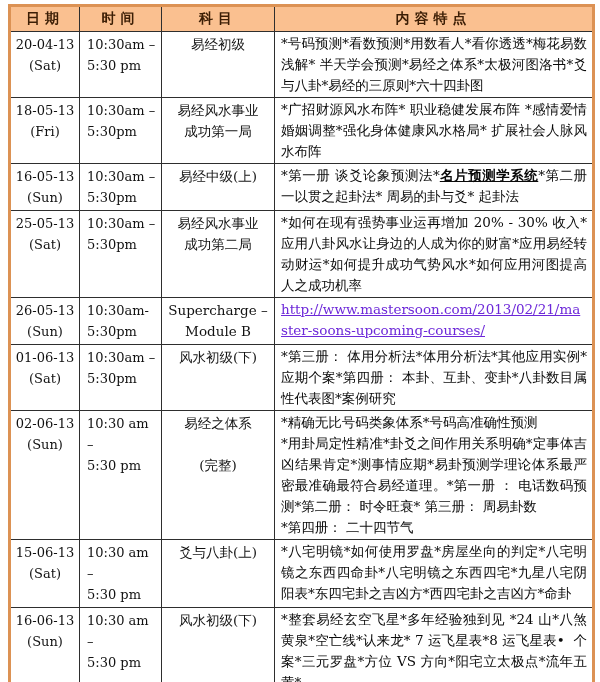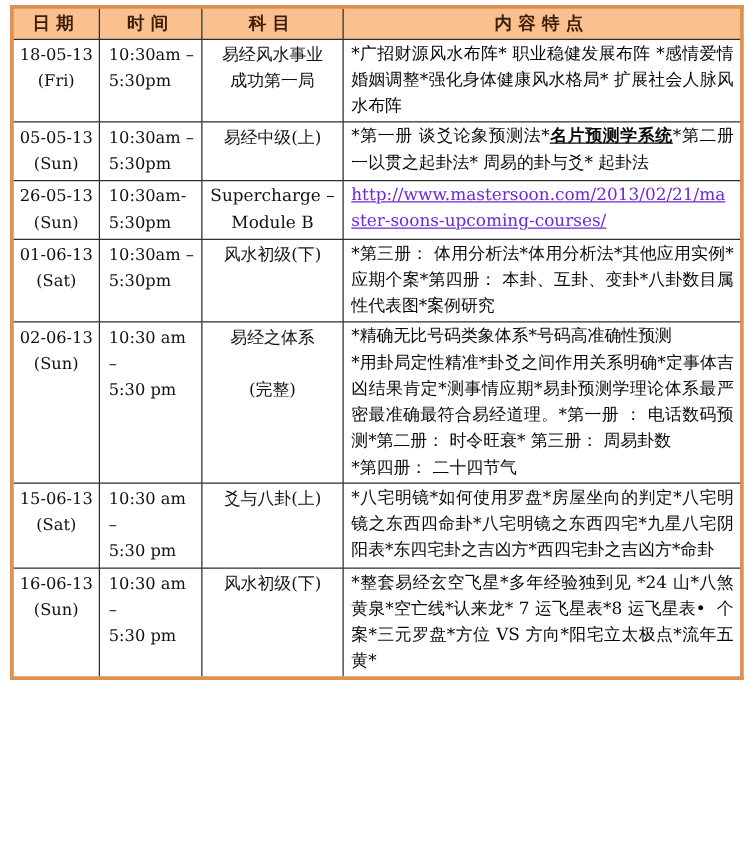--- a/index.html
+++ b/index.html
@@ -93,35 +93,52 @@
     <thead>
       <tr>
         <th>日期</th>
         <th>时间</th>
         <th>科目</th>
         <th>内容特点</th>
       </tr>
     </thead>
     <tbody>
         <tr>
+          <td class="c-date">20-04-13
+(Sat)</td>
+          <td class="c-time">10:30am –
+5:30 pm</td>
+          <td class="c-subject">易经初级</td>
+          <td class="c-content"><span>*号码预测*看数预测*用数看人*看你透透*梅花易数浅解* 半天学会预测*易经之体系*太极河图洛书*爻与八卦*易经的三原则*六十四卦图</span></td>
+        </tr>
+        <tr>
           <td class="c-date">18-05-13
 (Fri)</td>
           <td class="c-time">10:30am –
 5:30pm</td>
           <td class="c-subject">易经风水事业
 成功第一局</td>
           <td class="c-content"><span>*广招财源风水布阵* 职业稳健发展布阵 *感情爱情婚姻调整*强化身体健康风水格局* 扩展社会人脉风水布阵</span></td>
         </tr>
         <tr>
-          <td class="c-date">05-05-13
+          <td class="c-date">16-05-13
 (Sun)</td>
           <td class="c-time">10:30am –
 5:30pm</td>
           <td class="c-subject">易经中级(上)</td>
           <td class="c-content"><span>*第一册 谈爻论象预测法*</span><span class="bold-underline">名片预测学系统</span><span>*第二册一以贯之起卦法* 周易的卦与爻* 起卦法</span></td>
+        </tr>
+        <tr>
+          <td class="c-date">25-05-13
+(Sat)</td>
+          <td class="c-time">10:30am –
+5:30pm</td>
+          <td class="c-subject">易经风水事业
+成功第二局</td>
+          <td class="c-content"><span>*如何在现有强势事业运再增加 20% - 30% 收入*应用八卦风水让身边的人成为你的财富*应用易经转动财运*如何提升成功气势风水*如何应用河图提高人之成功机率</span></td>
         </tr>
         <tr>
           <td class="c-date">26-05-13
 (Sun)</td>
           <td class="c-time">10:30am-
 5:30pm</td>
           <td class="c-subject">Supercharge –
 Module B</td>
           <td class="c-content"><a href="#">http://www.mastersoon.com/2013/02/21/master-soons-upcoming-courses/</a></td>
         </tr>

